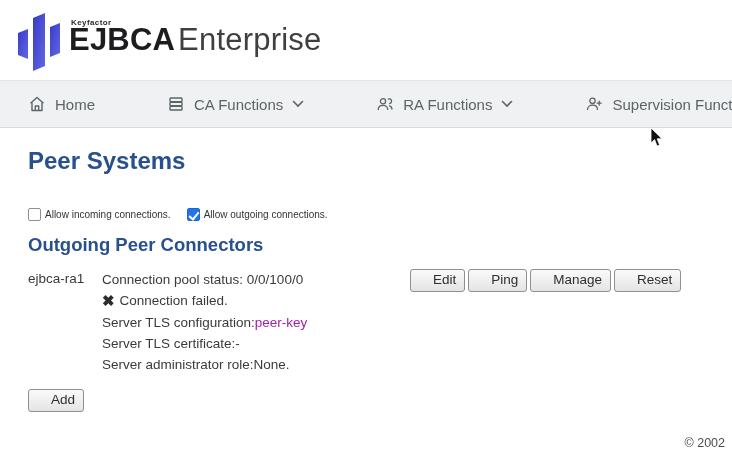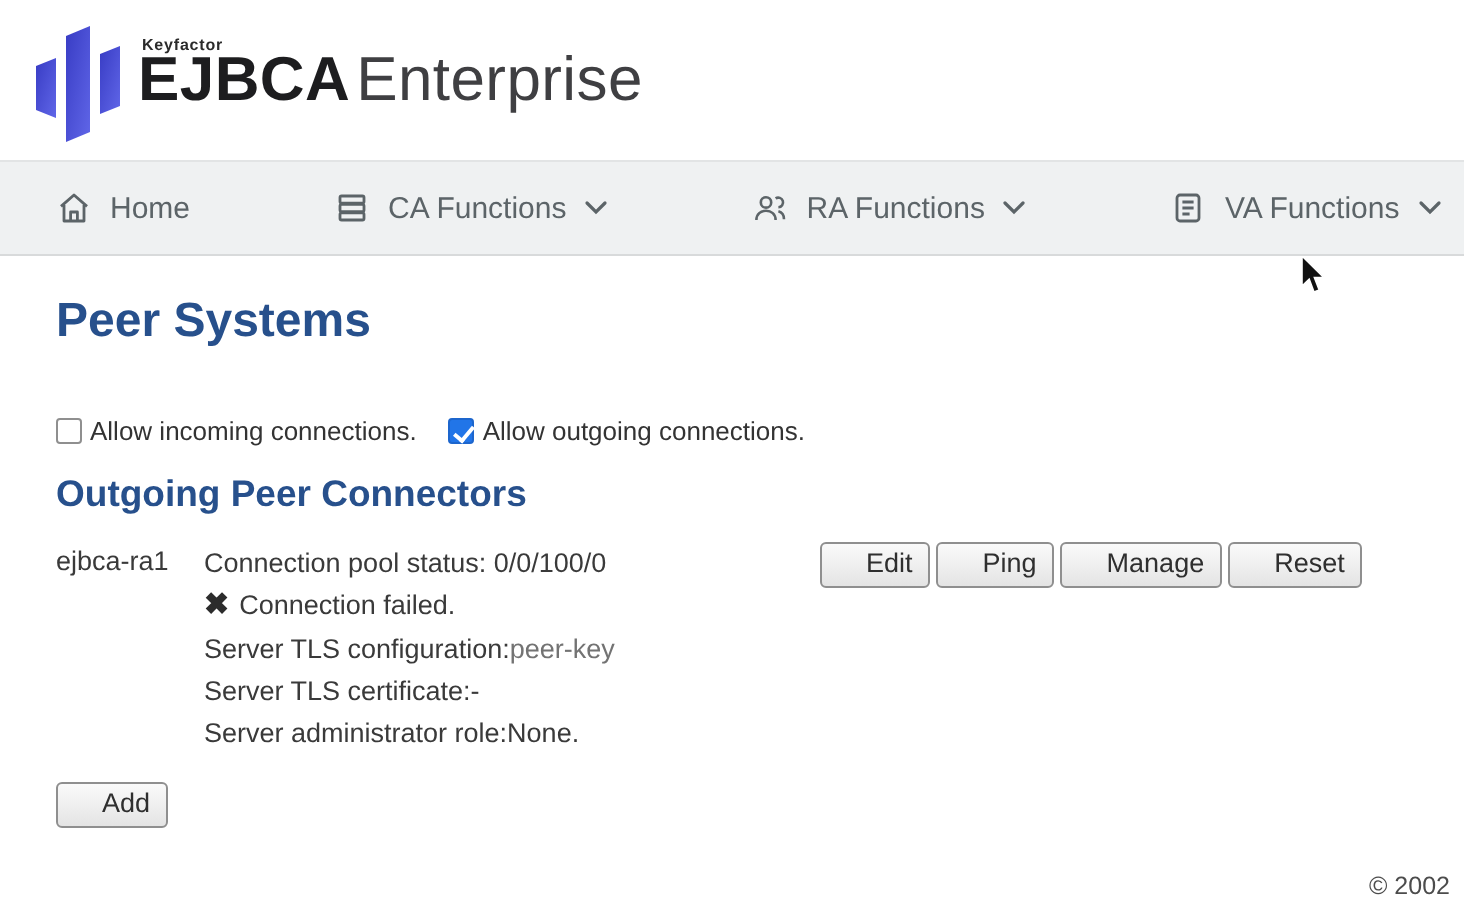--- a/index.html
+++ b/index.html
@@ -33,42 +33,42 @@
     color: #5c6468; font-size: 15px; cursor: pointer; white-space: nowrap;
   }
   .nav-item .nav-ico { width: 18px; height: 18px; margin-right: 9px; flex: 0 0 auto; }
   .nav-item .chev { width: 12px; height: 8px; margin-left: 9px; }
   .nav-ico svg, .chev svg { display: block; width: 100%; height: 100%; }
 
   
   .content { padding-left: 28px; position: relative; }
   .page-title { margin-top: 19px; font-size: 24px; font-weight: 700; color: #27508c; }
 
-  .checkbox-row { margin-top: 33px; display: flex; align-items: center; font-size: 13px; color: #333; }
+  .checkbox-row { margin-top: 33px; display: flex; align-items: center; font-size: 10px; color: #333; }
   .cb-group { display: flex; align-items: center; margin-right: 16px; }
   .checkbox {
     width: 13px; height: 13px; border: 1px solid #8f8f8f; border-radius: 2px;
     background: #fff; margin-right: 4px; position: relative; cursor: pointer; flex: 0 0 auto;
   }
   .checkbox.checked { background: #2175e8; border-color: #1d66cd; }
   .checkbox.checked::after {
     content: ""; position: absolute; left: 3.5px; top: 0.5px;
     width: 4px; height: 8px; border: solid #fff; border-width: 0 2px 2px 0;
     transform: rotate(40deg);
   }
 
   .section-title { margin-top: 13px; font-size: 18.5px; font-weight: 700; color: #27508c; }
 
   .connector-row { display: flex; margin-top: 13px; font-size: 13.5px; color: #3a3a3a; align-items: flex-start; }
   .connector-name { width: 74px; padding-top: 2px; flex: 0 0 auto; }
   .connector-details { width: 302px; flex: 0 0 auto; }
   .connector-details .line { line-height: 21.3px; }
   .status-line { display: flex; align-items: center; }
   .fail-x { font-size: 15px; font-weight: 700; color: #2c2c2c; margin-right: 5px; line-height: 21.3px; }
-  a.peer-link { color: #737373; text-decoration: none; cursor: pointer; margin-top: 25px; }
+  a.peer-link { color: #a21caf; text-decoration: none; cursor: pointer; margin-top: 25px; }
 
   .connector-actions { display: flex; margin-left: 6px; padding-top: 0; }
   button.btn {
     font-family: "Liberation Sans", sans-serif;
     font-size: 13.5px; color: #2f2f2f;
     background: linear-gradient(#fafafa, #e4e4e4);
     border: 1px solid #8f8f8f; border-radius: 3px;
     padding: 2px 8px 3px 22px; margin-right: 3px; cursor: pointer; line-height: 16px;
   }
   .add-wrap { margin-top: 14px; }
@@ -144,34 +144,20 @@
       </svg>
     </span>
     <span>RA Functions</span>
     <span class="chev">
       <svg viewBox="0 0 12 8" fill="none" stroke="#5c6468" stroke-width="1.6" stroke-linecap="round">
           <path d="M1.5 1.5 L6 6 L10.5 1.5"></path>
         </svg>
     </span>
   </div>
 
-  <div class="nav-item">
-    <span class="nav-ico">
-      <svg viewBox="0 0 18 18" fill="none" stroke="#5c6468" stroke-width="1.4">
-        <rect x="3.5" y="2.5" width="11" height="13" rx="1.5"></rect>
-        <path d="M6.2 6 h5.6 M6.2 9 h5.6 M6.2 12 h3.6"></path>
-      </svg>
-    </span>
-    <span>VA Functions</span>
-    <span class="chev">
-      <svg viewBox="0 0 12 8" fill="none" stroke="#5c6468" stroke-width="1.6" stroke-linecap="round">
-          <path d="M1.5 1.5 L6 6 L10.5 1.5"></path>
-        </svg>
-    </span>
-  </div>
 
   <div class="nav-item">
     <span class="nav-ico">
       <svg viewBox="0 0 18 18" fill="none" stroke="#5c6468" stroke-width="1.3">
         <circle cx="7.5" cy="5.8" r="2.7"></circle>
           <path d="M2.5 15 c0-3.1 2.3-4.8 5-4.8 s5 1.7 5 4.8"></path>
         <path d="M14.2 6.2 v4 M12.2 8.2 h4" stroke-linecap="round"></path>
       </svg>
     </span>
     <span>Supervision Function</span>

